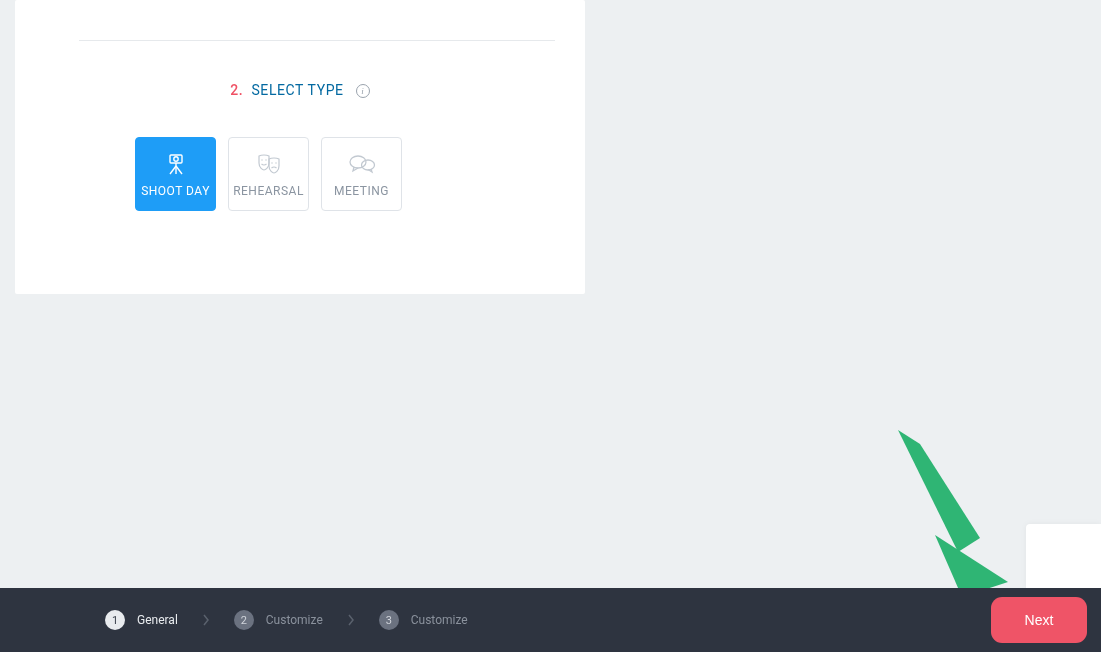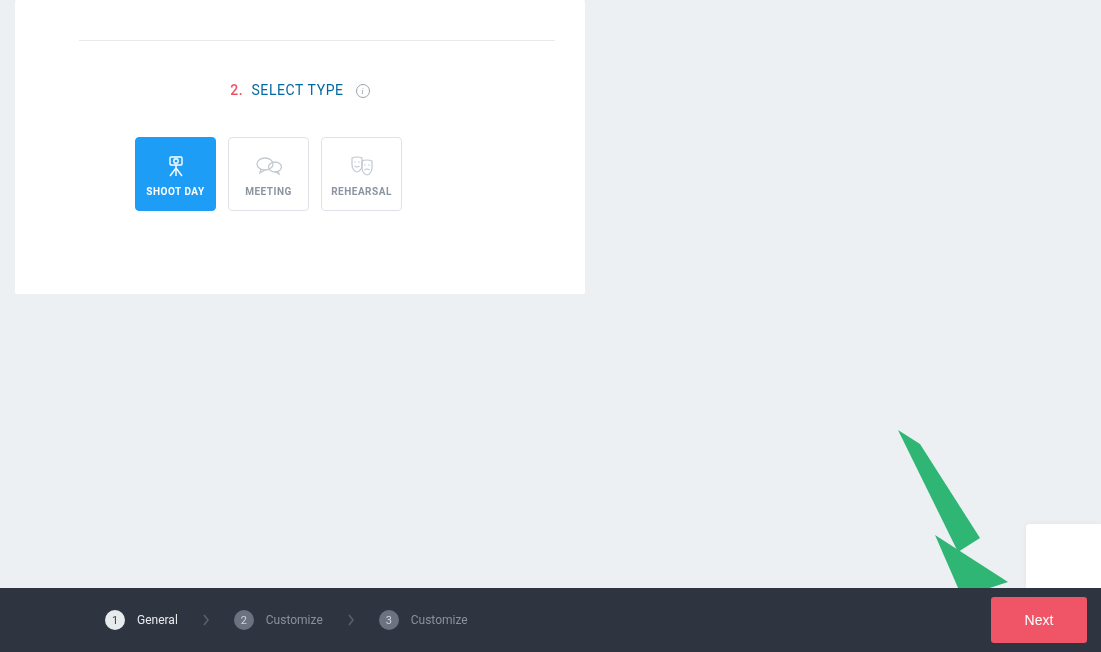--- a/index.html
+++ b/index.html
@@ -88,23 +88,23 @@
       color: #ffffff;
     }
     .type-card .icon-wrap {
       height: 28px;
       display: flex;
       align-items: center;
       justify-content: center;
       margin-bottom: 6px;
     }
     .type-card .type-label {
-      font-size: 10px;
+      font-size: 12px;
       letter-spacing: 0.5px;
-      font-weight: 700;
+      font-weight: 400;
     }
     .type-card svg { stroke: #c2c9d1; fill: none; }
     .type-card.active svg { stroke: #ffffff; }
 
     .arrow-annotation {
       position: absolute;
       left: 880px;
       top: 430px;
       pointer-events: none;
     }
@@ -153,21 +153,21 @@
     }
     .next-btn {
       position: absolute;
       right: 14px;
       top: 9px;
       width: 96px;
       height: 46px;
       background: #ef5467;
       color: #ffffff;
       border: none;
-      border-radius: 3px;
+      border-radius: 11px;
       font-size: 14px;
       cursor: pointer;
       display: flex;
       align-items: center;
       justify-content: center;
     }
     .widget-stub {
       position: absolute;
       right: 0;
       bottom: 64px;
@@ -199,49 +199,49 @@
           <circle cx="12" cy="7" r="2.2"></circle>
           <line x1="12" y1="11" x2="12" y2="14"></line>
           <line x1="12" y1="14" x2="6" y2="22"></line>
           <line x1="12" y1="14" x2="18" y2="22"></line>
           <line x1="12" y1="14" x2="12" y2="22"></line>
         </svg>
       </div>
       <div class="type-label">SHOOT DAY</div>
     </div>
 
-
-    <div class="type-card">
-      <div class="icon-wrap">
-        <svg width="28" height="20" viewBox="0 0 28 20" stroke-width="1.3">
-          <ellipse cx="10" cy="8" rx="8" ry="6"></ellipse>
-          <path d="M6 13 L5 17 L10 14"></path>
-          <ellipse cx="20" cy="11" rx="6.5" ry="5"></ellipse>
-          <path d="M23 15 L24 18 L20 15.5"></path>
-        </svg>
-      </div>
-      <div class="type-label">MEETING</div>
-    </div>
 
     <div class="type-card">
       <div class="icon-wrap">
         <svg width="28" height="22" viewBox="0 0 28 22" stroke-width="1.2">
           <path d="M4 3 C4 3 6 2 9 2 C12 2 14 3 14 3 L14 10 C14 15 10 17 9 17 C8 17 4 15 4 10 Z"></path>
           <path d="M14 6 C14 6 16 5 19 5 C22 5 24 6 24 6 L24 13 C24 18 20 20 19 20 C18 20 14 18 14 13 Z"></path>
           <circle cx="7" cy="7" r="0.7" fill="#c2c9d1" stroke="none"></circle>
           <circle cx="11" cy="7" r="0.7" fill="#c2c9d1" stroke="none"></circle>
           <path d="M6.5 11 Q9 13 11.5 11"></path>
           <circle cx="17" cy="10" r="0.7" fill="#c2c9d1" stroke="none"></circle>
           <circle cx="21" cy="10" r="0.7" fill="#c2c9d1" stroke="none"></circle>
           <path d="M16.5 15 Q19 13 21.5 15"></path>
         </svg>
       </div>
       <div class="type-label">REHEARSAL</div>
     </div>
 
+    <div class="type-card">
+      <div class="icon-wrap">
+        <svg width="28" height="20" viewBox="0 0 28 20" stroke-width="1.3">
+          <ellipse cx="10" cy="8" rx="8" ry="6"></ellipse>
+          <path d="M6 13 L5 17 L10 14"></path>
+          <ellipse cx="20" cy="11" rx="6.5" ry="5"></ellipse>
+          <path d="M23 15 L24 18 L20 15.5"></path>
+        </svg>
+      </div>
+      <div class="type-label">MEETING</div>
+    </div>
+
   </div>
 </div>
 
 <svg class="arrow-annotation" width="150" height="170">
   <defs></defs>
   <g fill="#2fb574">
     <polygon points="18,0 40,14 100,108 78,122"></polygon>
     <polygon points="55,105 128,152 82,167"></polygon>
   </g>
 </svg>

